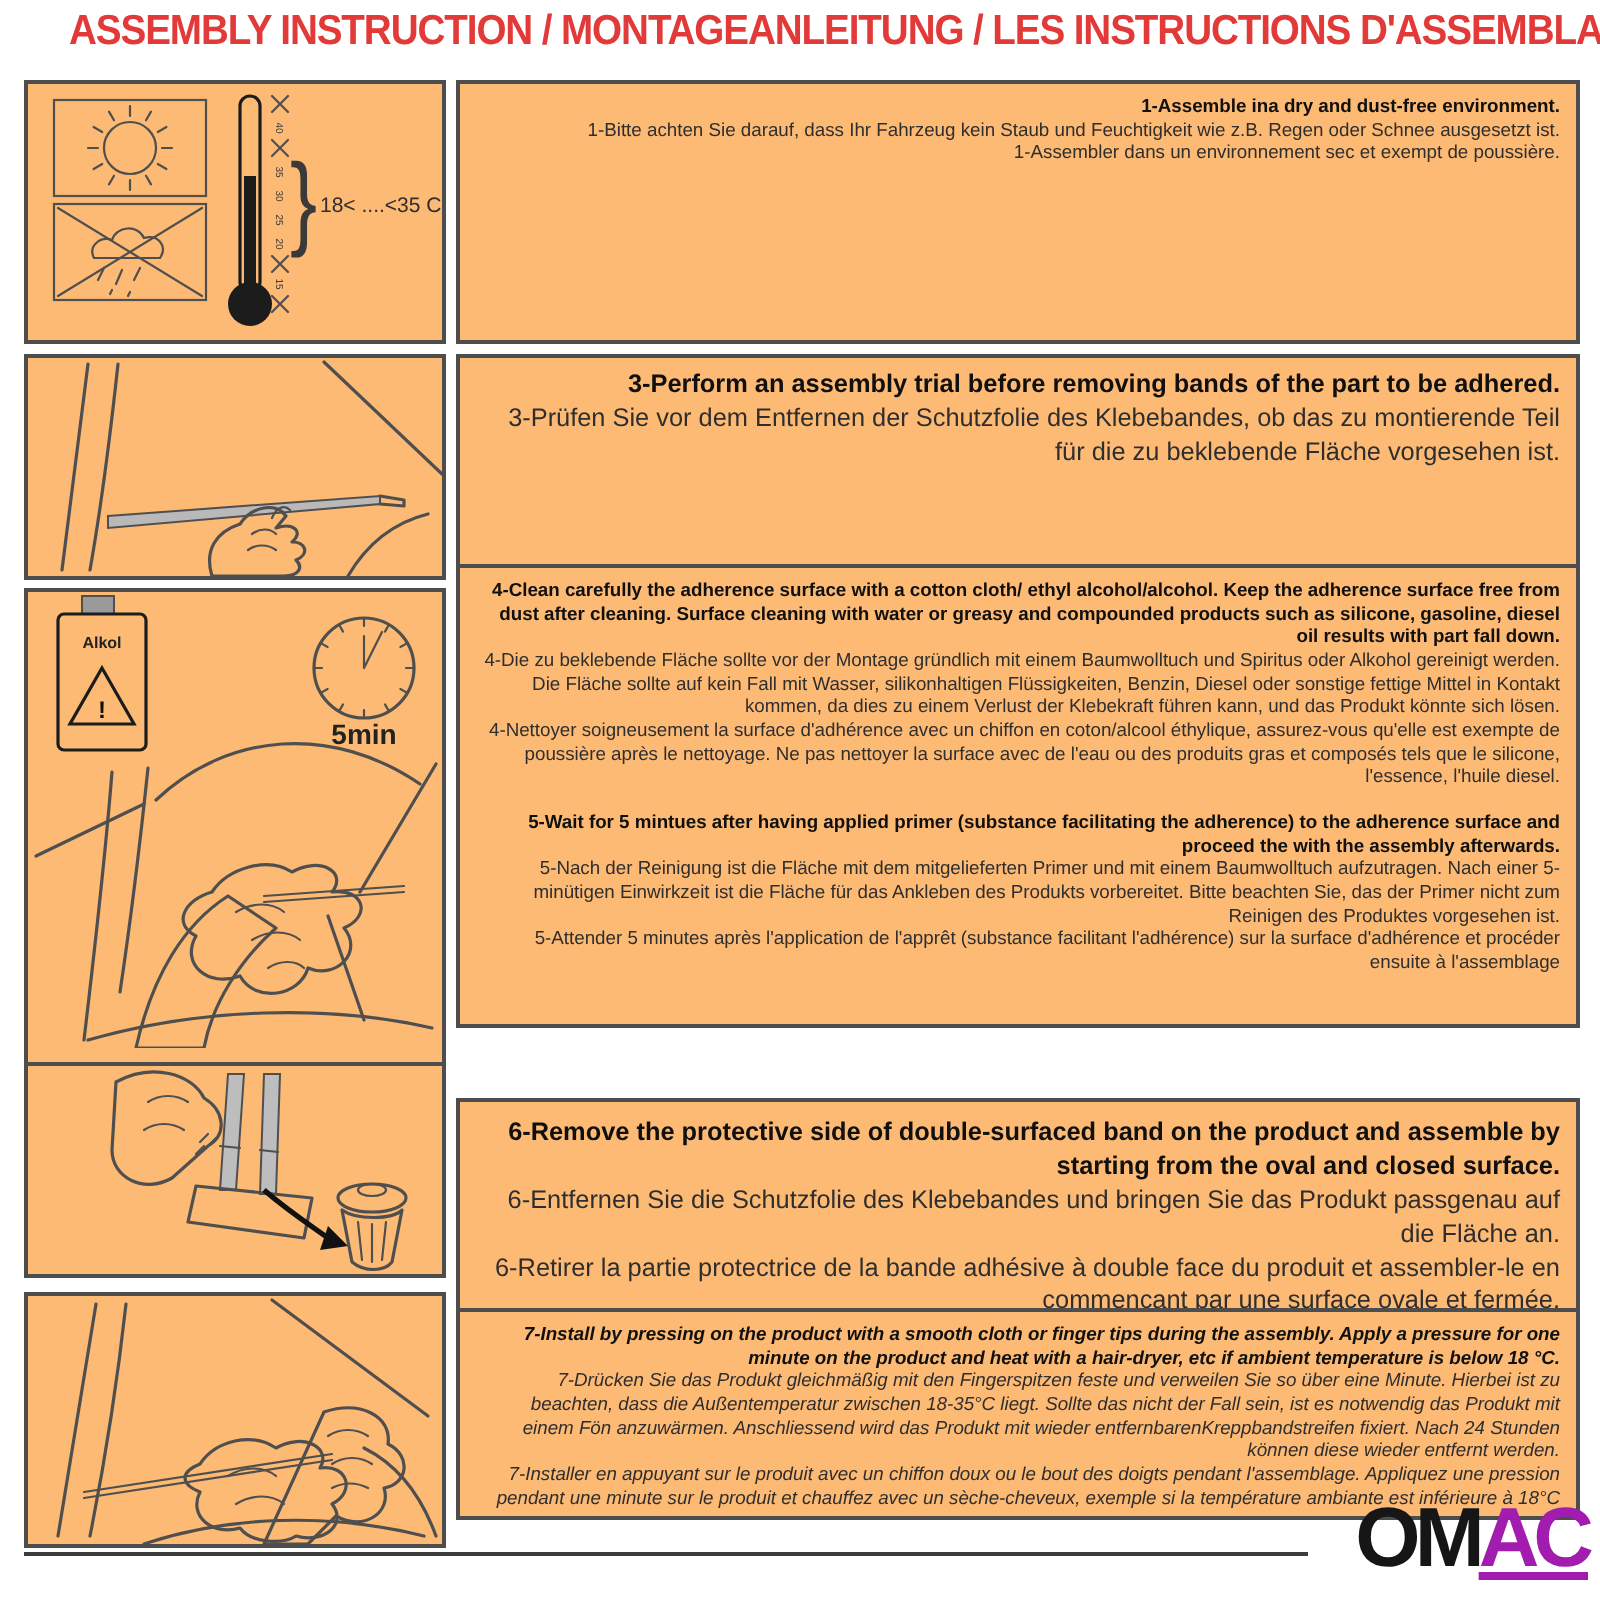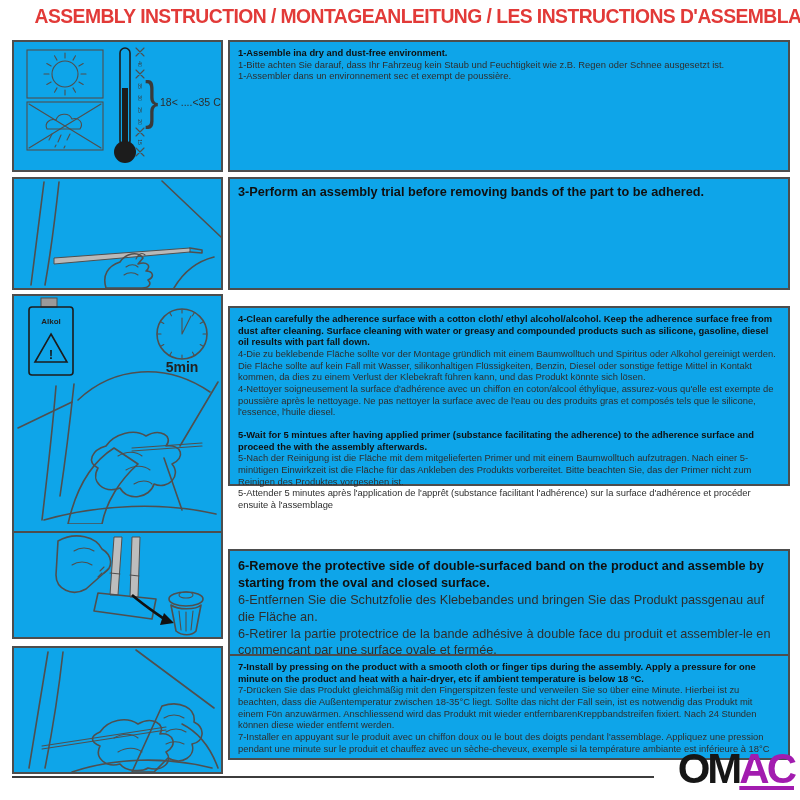--- a/index.html
+++ b/index.html
@@ -1,21 +1,21 @@
 <!DOCTYPE html>
 <html><head>
 <meta charset="utf-8">
 <style>
   html,body{margin:0;padding:0;background:#fff;}
   #page{position:relative;width:800px;height:800px;background:#fff;overflow:hidden;
         font-family:"Liberation Sans",sans-serif;color:#262626;}
   .title-wrap{position:absolute;top:4px;left:0;width:800px;text-align:center;}
   .title{display:inline-block;white-space:nowrap;font-size:21px;font-weight:800;
          letter-spacing:-0.6px;color:#e23a38;transform:scaleX(0.92);transform-origin:center;}
-  .box{position:absolute;background:#0ea5e9;border:2px solid #4d4d4d;box-sizing:border-box;}
+  .box{position:absolute;background:#fdba74;border:2px solid #4d4d4d;box-sizing:border-box;text-align:right;}
   .lbox{left:12px;width:211px;}
   .rbox{left:228px;width:562px;padding:5px 8px;}
   p{margin:0;}
   .small{font-size:9.4px;line-height:1.24;color:#2e2e2e;}
   .big{font-size:12.7px;line-height:1.33;color:#2e2e2e;}
   .b{font-weight:bold;color:#101010;}
   .gap{height:11px;}
   .rule{position:absolute;left:12px;top:776px;width:642px;height:2px;background:#3c3c3c;}
   .logo{position:absolute;left:660px;top:748px;width:134px;text-align:right;
         font-weight:800;font-size:42px;letter-spacing:-3px;line-height:1;}
@@ -94,20 +94,21 @@
         <path class="ink" fill="#ffffff" d="M92,109 C88,96 94,87 106,83 C112,74 124,72 129,79 L124,85 C133,82 138,87 132,92 C139,92 141,98 134,101 C138,105 135,109 128,109 Z"></path>
         <path class="thin" d="M112,88 C116,85 121,85 124,88 M110,96 C114,93 120,93 124,96"></path>
         <path class="thin" d="M122,80 C124,75 128,73 131,76"></path>
       </g>
     </svg>
   </div>
 
   <div class="box rbox" style="top:177px;height:113px;">
     <div>
       <p class="big b">3-Perform an assembly trial before removing bands of the part to be adhered.</p>
+      <p class="big">3-Prüfen Sie vor dem Entfernen der Schutzfolie des Klebebandes, ob das zu montierende Teil für die zu beklebende Fläche vorgesehen ist.</p>
     </div>
   </div>
 
   <div class="box lbox" style="top:294px;height:268px;">
     <svg width="207" height="228" viewBox="0 0 207 228">
       <g>
         <rect x="27" y="2" width="16" height="9" fill="#9a9a9a" stroke="#4f4f4f" stroke-width="1"></rect>
         <rect x="15" y="11" width="44" height="68" rx="3" class="blk" fill="#ffffff"></rect>
         <text x="37" y="28" font-size="8" font-weight="bold" fill="#222" text-anchor="middle">Alkol</text>
         <g>
@@ -132,21 +133,21 @@
         <path class="thin" d="M118,152 L188,147 M118,155 L188,150"></path>
       </g>
       <g>
         <path class="ink" fill="#ffffff" d="M54,228 C62,192 78,166 100,152 L124,168 C106,184 92,206 88,228 Z"></path>
         <path class="ink" fill="#c9c9c9" d="M92,150 C100,138 120,132 132,140 C146,132 160,140 152,150 C168,148 172,162 158,168 C168,180 154,194 140,188 C136,202 114,206 106,192 C90,198 76,186 84,172 C72,166 78,154 92,150 Z"></path>
         <path class="thin" d="M104,160 C112,155 122,155 128,160 M112,174 C120,169 130,169 136,174 M120,188 C126,184 134,184 138,188"></path>
       </g>
     </svg>
   </div>
 
-  <div class="box rbox" style="top:306px;height:180px;">
+  <div class="box rbox" style="top:282px;height:232px;">
     <div>
       <p class="small b">4-Clean carefully the adherence surface with a cotton cloth/ ethyl alcohol/alcohol. Keep the adherence surface free from dust after cleaning. Surface cleaning with water or greasy and compounded products such as silicone, gasoline, diesel oil results with part fall down.</p>
       <p class="small">4-Die zu beklebende Fläche sollte vor der Montage gründlich mit einem Baumwolltuch und Spiritus oder Alkohol gereinigt werden. Die Fläche sollte auf kein Fall mit Wasser, silikonhaltigen Flüssigkeiten, Benzin, Diesel oder sonstige fettige Mittel in Kontakt kommen, da dies zu einem Verlust der Klebekraft führen kann, und das Produkt könnte sich lösen.</p>
       <p class="small">4-Nettoyer soigneusement la surface d'adhérence avec un chiffon en coton/alcool éthylique, assurez-vous qu'elle est exempte de poussière après le nettoyage. Ne pas nettoyer la surface avec de l'eau ou des produits gras et composés tels que le silicone, l'essence, l'huile diesel.</p>
     </div>
     <div class="gap"></div>
     <div>
       <p class="small b">5-Wait for 5 mintues after having applied primer (substance facilitating the adherence) to the adherence surface and proceed the with the assembly afterwards.</p>
       <p class="small">5-Nach der Reinigung ist die Fläche mit dem mitgelieferten Primer und mit einem Baumwolltuch aufzutragen. Nach einer 5-minütigen Einwirkzeit ist die Fläche für das Ankleben des Produkts vorbereitet. Bitte beachten Sie, das der Primer nicht zum Reinigen des Produktes vorgesehen ist.</p>
       <p class="small">5-Attender 5 minutes après l'application de l'apprêt (substance facilitant l'adhérence) sur la surface d'adhérence et procéder ensuite à l'assemblage</p>
@@ -195,21 +196,21 @@
       <path class="thin" d="M28,98 L152,79 M28,101 L152,82"></path>
       <g>
         <path class="ink" fill="#ffffff" d="M148,58 C166,52 182,60 180,74 C192,80 190,94 178,96 C182,108 168,118 154,110 L140,124 L118,124 Z"></path>
         <path class="ink" fill="#c9c9c9" d="M86,84 C94,72 112,68 124,76 C138,68 152,76 146,86 C160,84 164,98 152,104 C160,114 148,124 134,120 C128,124 112,124 106,116 C92,120 80,110 86,98 C76,94 76,88 86,84 Z"></path>
         <path class="thin" d="M100,90 C108,85 118,85 124,90 M104,104 C112,99 122,99 128,104"></path>
         <path class="thin" d="M150,70 C156,66 164,66 170,70 M152,84 C158,80 166,80 172,84 M152,96 C158,93 164,93 170,96"></path>
       </g>
     </svg>
   </div>
 
-  <div class="box rbox" style="top:654px;height:106px;">
+  <div class="box rbox" style="top:654px;height:106px;font-style:italic;">
     <div>
       <p class="small b">7-Install by pressing on the product with a smooth cloth or finger tips during the assembly. Apply a pressure for one minute on the product and heat with a hair-dryer, etc if ambient temperature is below 18 °C.</p>
       <p class="small">7-Drücken Sie das Produkt gleichmäßig mit den Fingerspitzen feste und verweilen Sie so über eine Minute. Hierbei ist zu beachten, dass die Außentemperatur zwischen 18-35°C liegt. Sollte das nicht der Fall sein, ist es notwendig das Produkt mit einem Fön anzuwärmen. Anschliessend wird das Produkt mit wieder entfernbarenKreppbandstreifen fixiert. Nach 24 Stunden können diese wieder entfernt werden.</p>
       <p class="small">7-Installer en appuyant sur le produit avec un chiffon doux ou le bout des doigts pendant l'assemblage. Appliquez une pression pendant une minute sur le produit et chauffez avec un sèche-cheveux, exemple si la température ambiante est inférieure à 18°C</p>
     </div>
   </div>
 
   <div class="rule"></div>
 
   <div class="logo">

